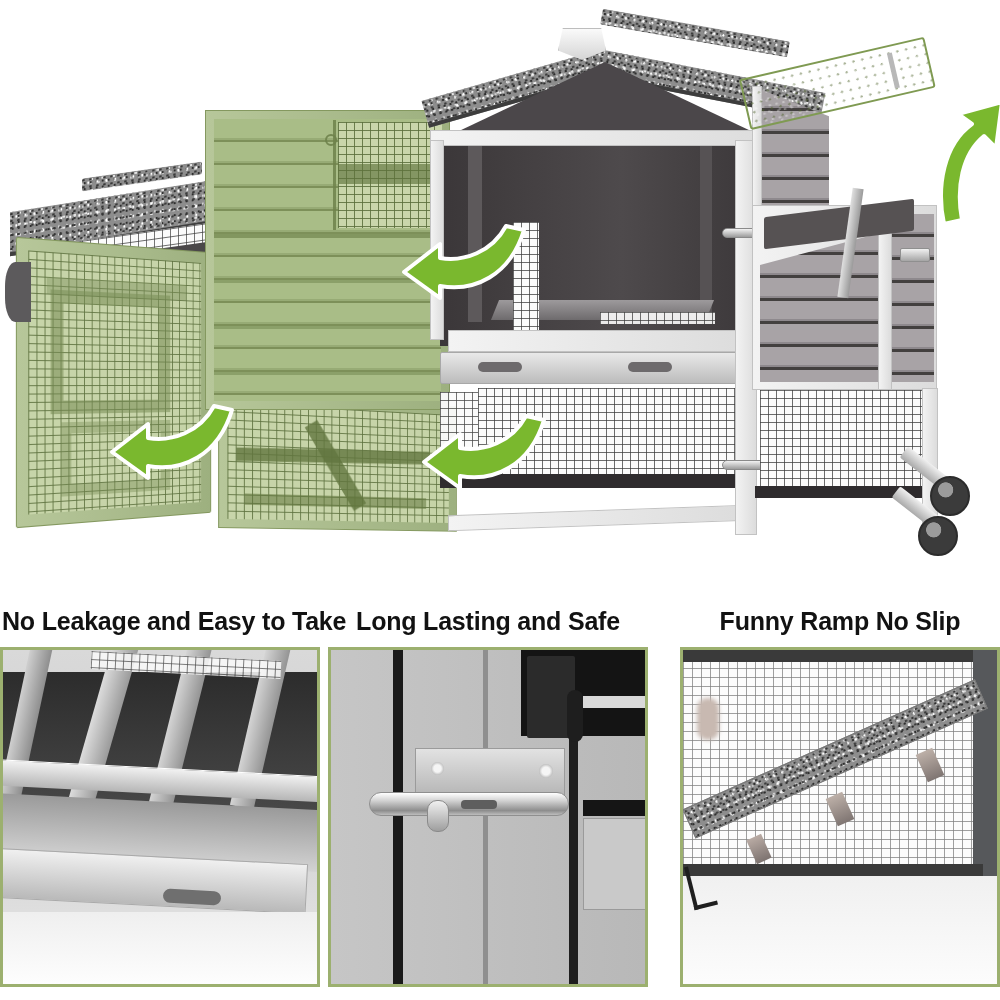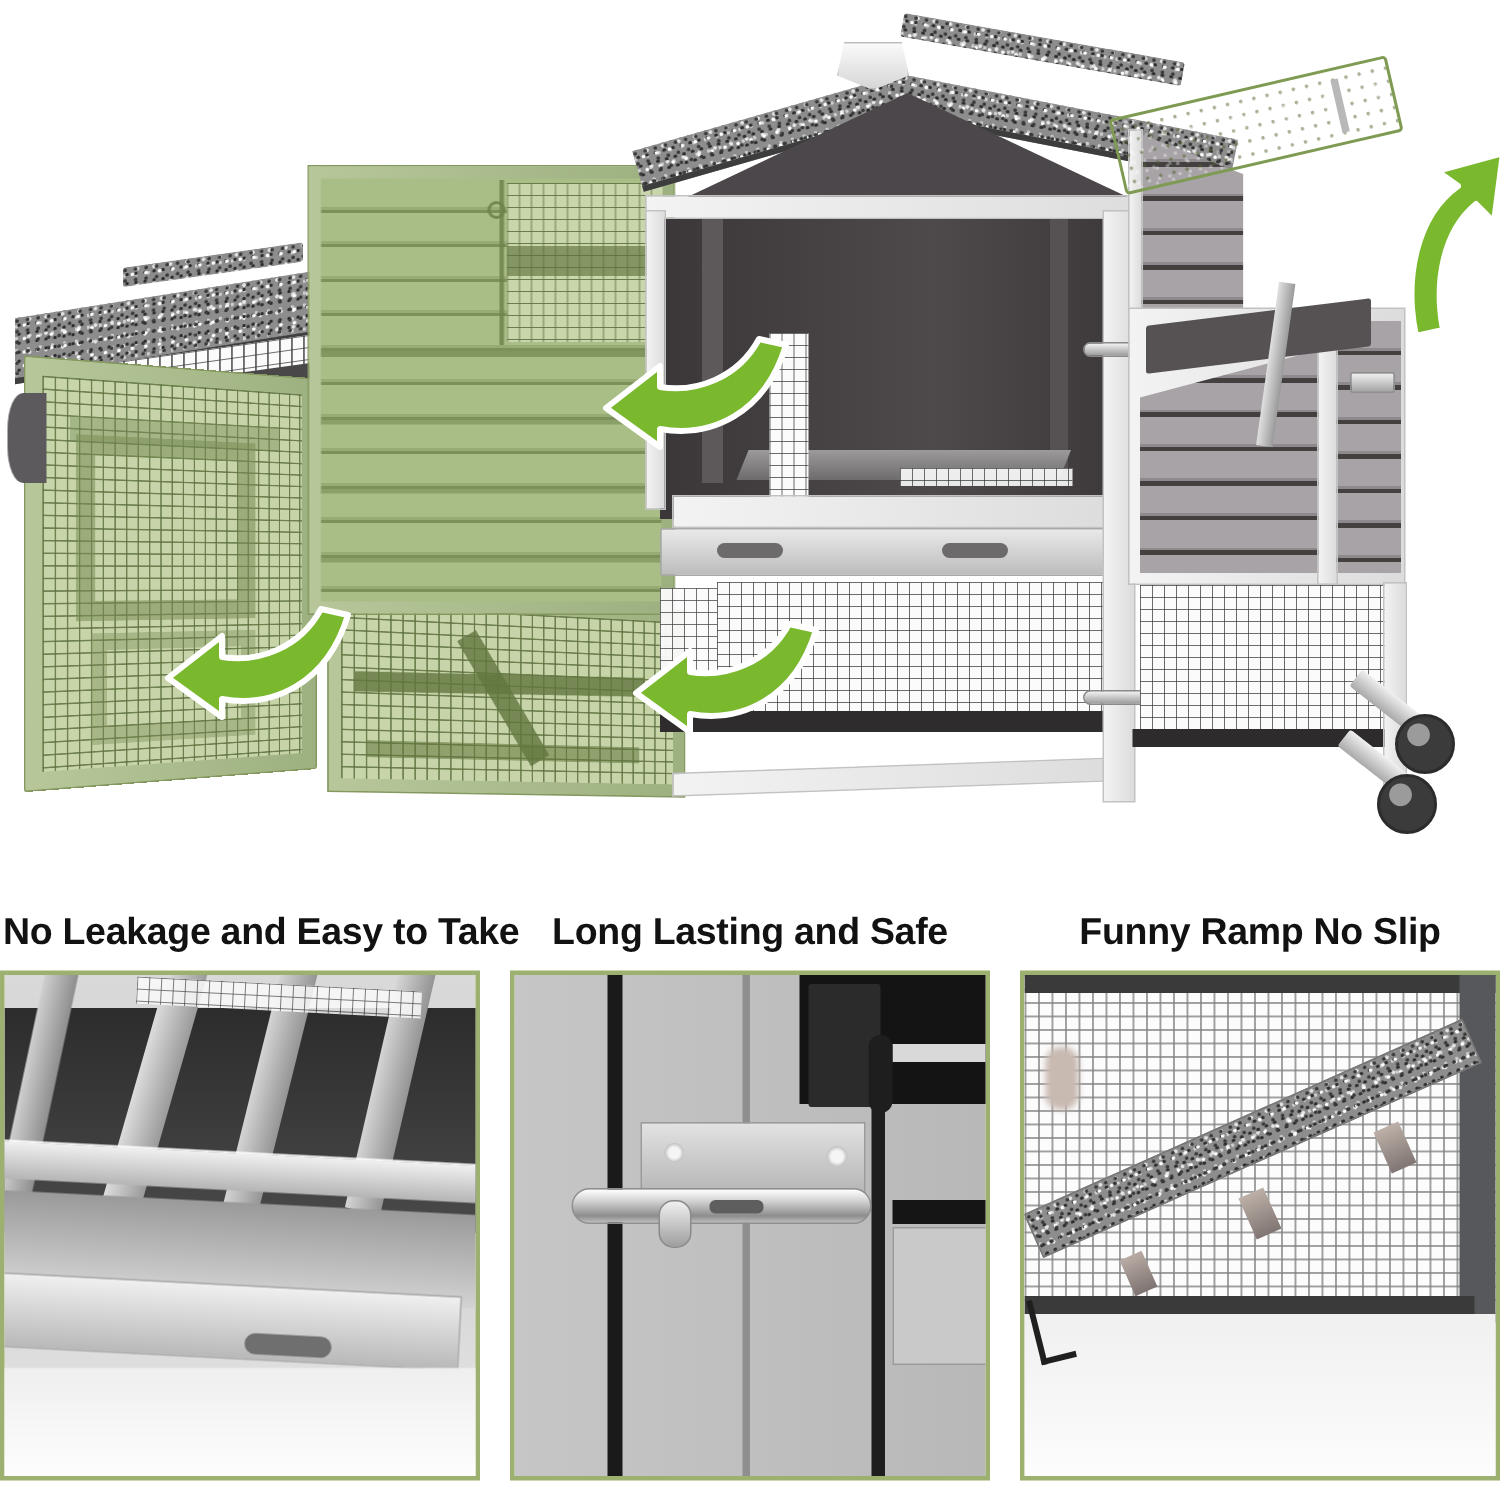--- a/index.html
+++ b/index.html
@@ -231,21 +231,21 @@
 
         <div class="abs" style="left:-6px;top:152px;width:332px;height:62px;background:linear-gradient(to bottom,#9a9a9a,#d3d3d3);transform:rotate(3deg);"></div>
 
         <div class="abs" style="left:-6px;top:206px;width:310px;height:50px;background:linear-gradient(to bottom,#f0f0f0,#b9b9b9);transform:rotate(3deg);border:1px solid #a9a9a9;"></div>
         <div class="abs" style="left:160px;top:240px;width:58px;height:14px;background:#6f6f6f;border-radius:7px;transform:rotate(3deg);"></div>
 
         <div class="abs" style="left:0;top:262px;width:320px;height:80px;background:linear-gradient(to bottom,#efefef,#ffffff);"></div>
       </div>
     </div>
 
-    <div class="feat" style="left:340px;">
+    <div class="feat" style="left:328px;">
       <div class="feat-title cap2">Long Lasting and Safe</div>
       <div class="feat-img" style="background:linear-gradient(to right,#c6c6c6,#b8b8b8);">
 
         <div class="abs" style="left:62px;top:0;width:10px;height:334px;background:#1a1a1a;"></div>
         <div class="abs" style="left:152px;top:0;width:5px;height:334px;background:#8f8f8f;"></div>
         <div class="abs" style="left:238px;top:0;width:9px;height:334px;background:#1e1e1e;"></div>
 
         <div class="abs" style="left:190px;top:0;width:130px;height:86px;background:#141414;"></div>
         <div class="abs" style="left:252px;top:46px;width:70px;height:12px;background:#d9d9d9;"></div>
         <div class="abs" style="left:252px;top:150px;width:70px;height:16px;background:#151515;"></div>

